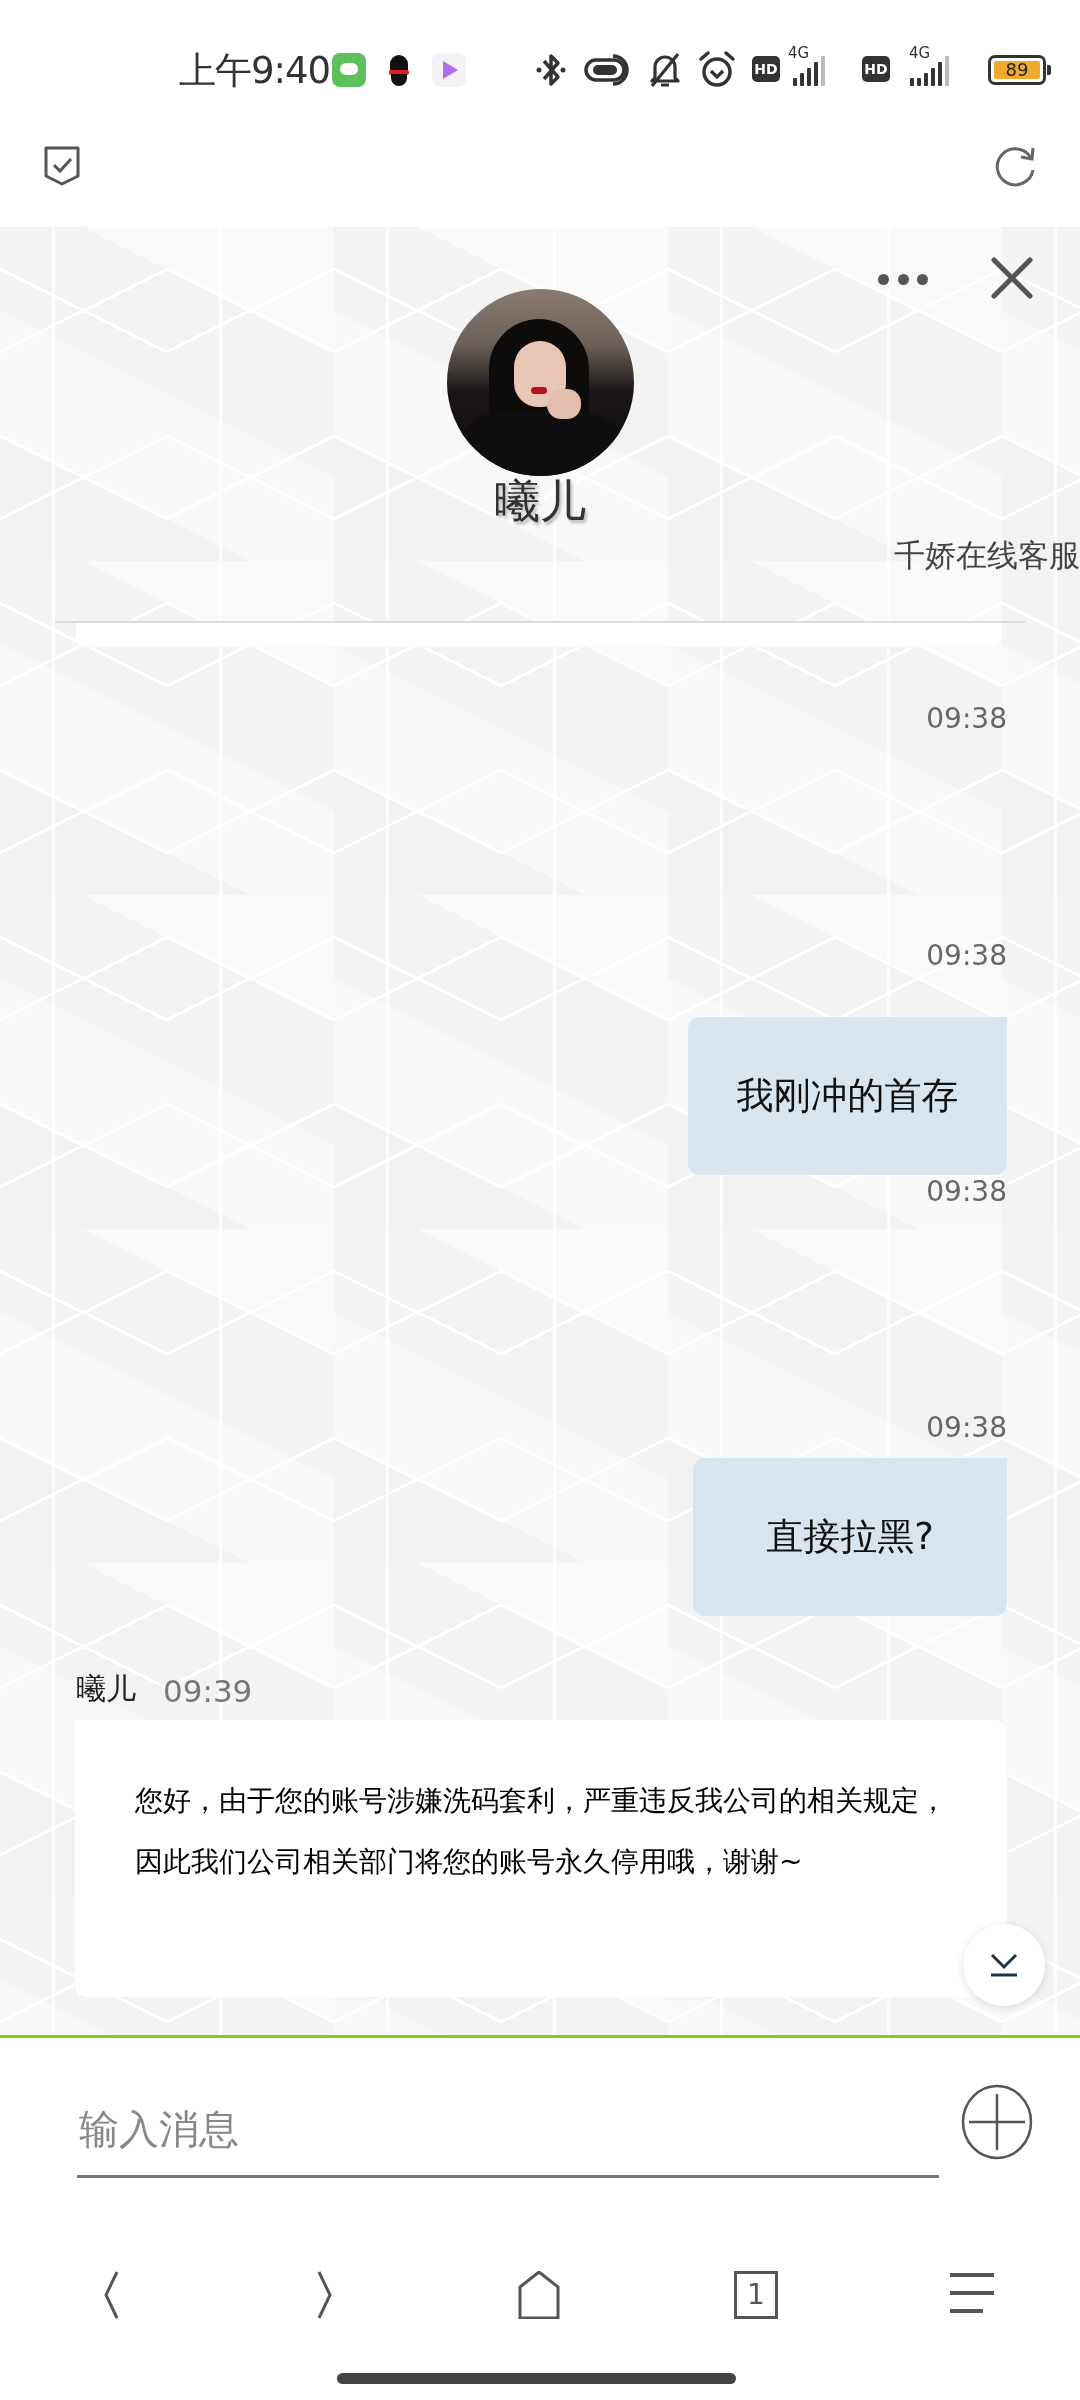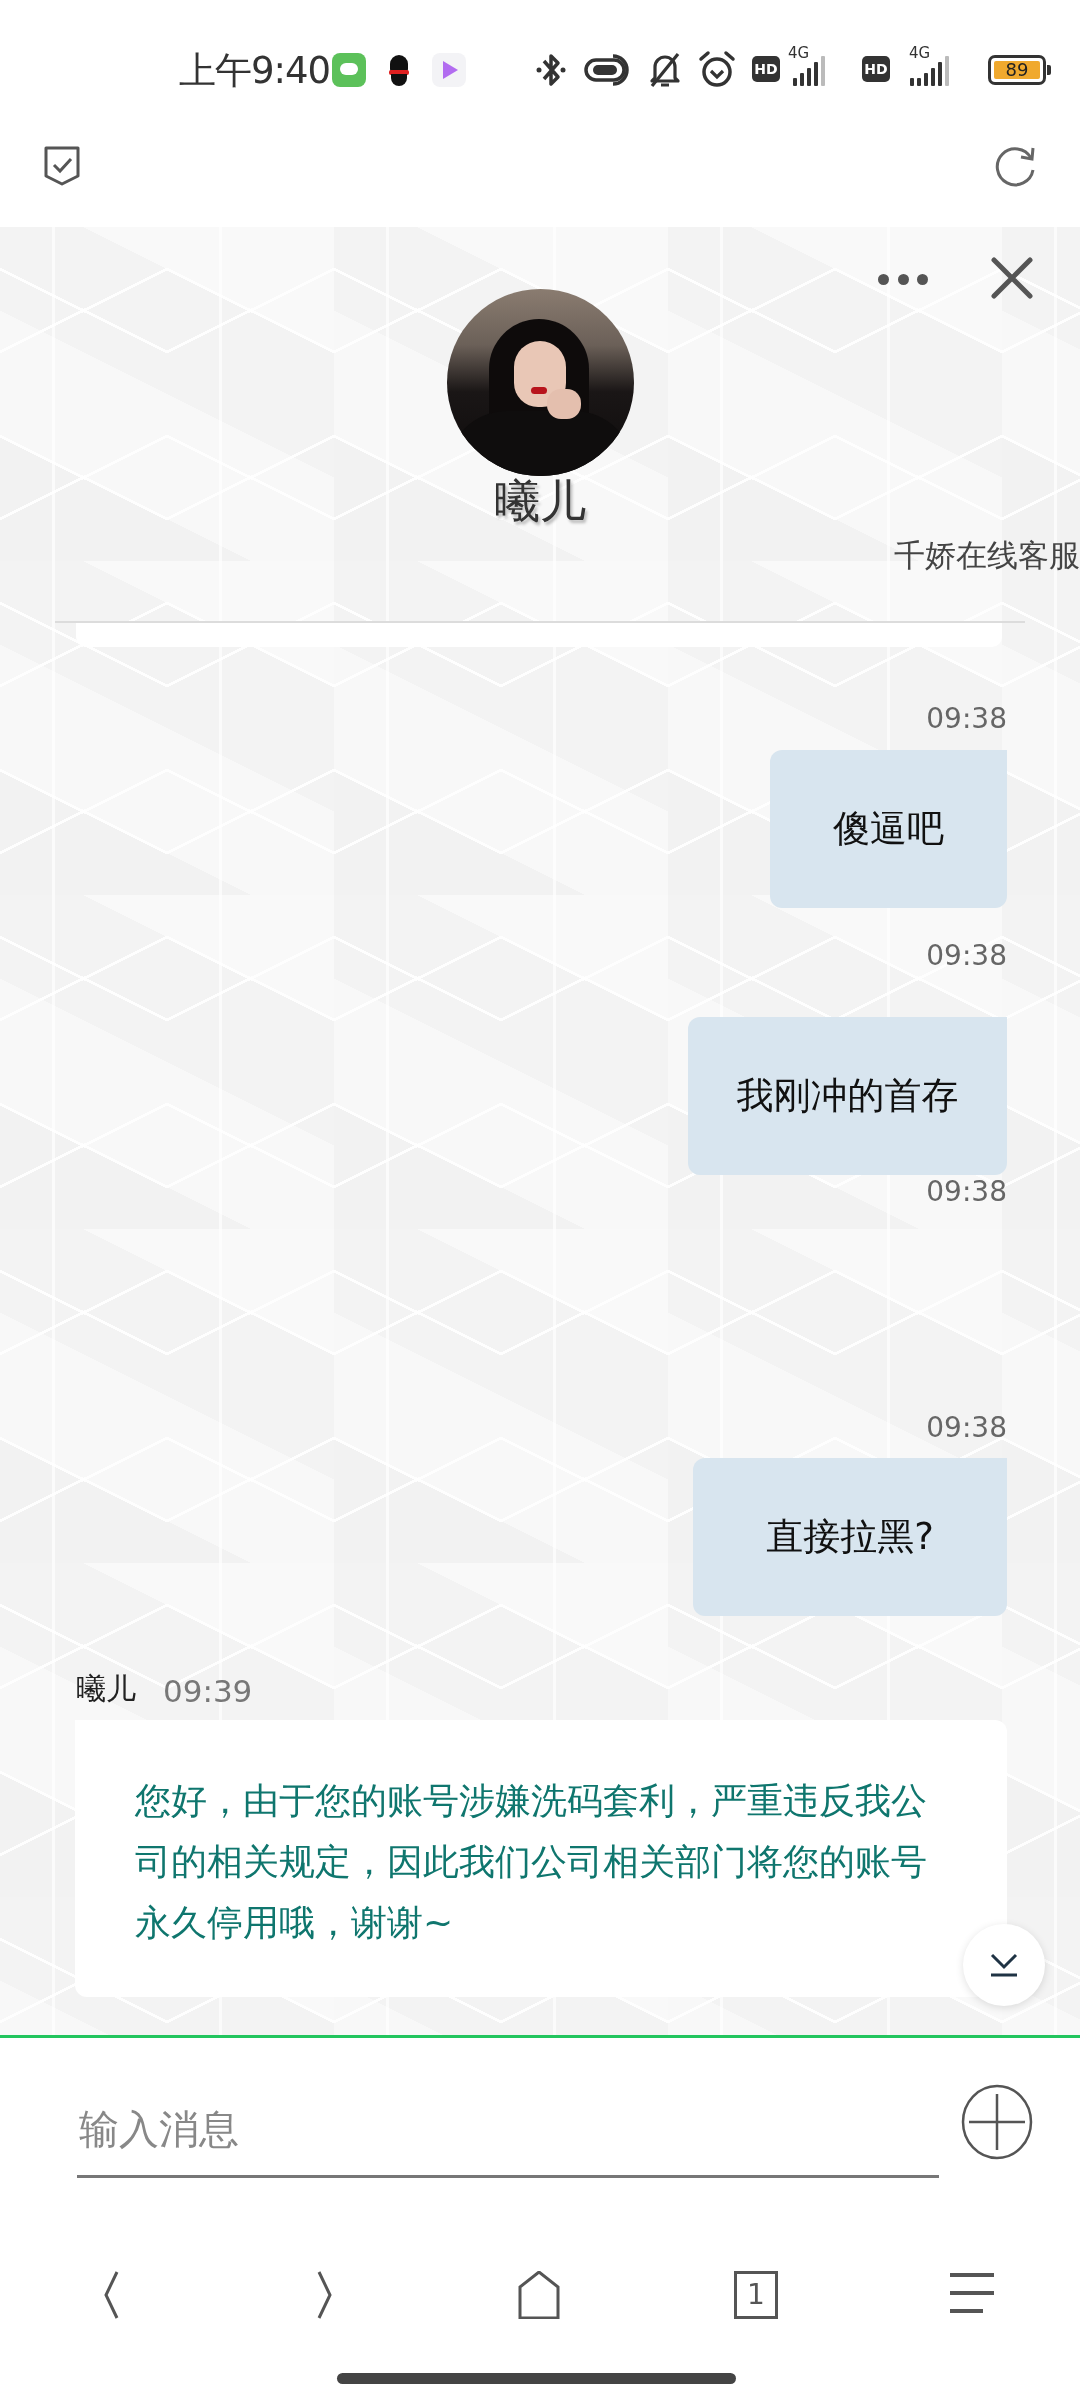--- a/index.html
+++ b/index.html
@@ -68,29 +68,29 @@
 
   .msg-time { position: absolute; right: 73px; font-size: 28px; color: #666; }
   .bubble-out {
     position: absolute; right: 73px; height: 158px; background: #d8e5ef; border-radius: 12px 0 12px 12px;
     font-size: 37px; color: #111; display: flex; align-items: center; justify-content: center; padding: 0 56px; white-space: nowrap;
   }
   .agent-label { position: absolute; left: 76px; top: 1442px; font-size: 30px; color: #222; }
   .agent-time { position: absolute; left: 163px; top: 1446px; font-size: 31px; color: #777; }
   .bubble-in {
     position: absolute; left: 75px; top: 1493px; width: 932px; height: 277px; background: #fff; border-radius: 0 12px 12px 12px;
-    font-size: 36px; color: #0f766e; line-height: 61px; padding: 50px 56px 0 60px;
+    font-size: 28px; color: #000000; line-height: 61px; padding: 50px 56px 0 60px;
   }
   .scroll-bottom-button {
     position: absolute; left: 963px; top: 1697px; width: 82px; height: 82px; border-radius: 50%; background: #fff;
     box-shadow: 0 2px 8px rgba(0,0,0,0.12); display: flex; align-items: center; justify-content: center;
   }
 
   
-  .input-area { position: absolute; left: 0; top: 2035px; width: 1080px; height: 200px; background: #fff; border-top: 3px solid #22c55e; }
+  .input-area { position: absolute; left: 0; top: 2035px; width: 1080px; height: 200px; background: #fff; border-top: 3px solid #84cc16; }
   .message-input {
     position: absolute; left: 77px; top: 45px; width: 862px; height: 95px; border: none; border-bottom: 3px solid #777; outline: none;
     font-family: "DejaVu Sans", "Liberation Sans", sans-serif; font-size: 40px; color: #333; background: transparent; padding-left: 2px;
   }
   .message-input::placeholder { color: #888; }
   .add-button { position: absolute; left: 960px; top: 46px; width: 74px; height: 76px; }
 
   
   .bottom-nav { position: absolute; left: 0; top: 2235px; width: 1080px; height: 120px; background: #fff; }
   .nav-btn { position: absolute; top: 36px; width: 60px; height: 48px; }
@@ -182,21 +182,20 @@
         <i class="lips"></i>
         <i class="hand"></i>
     </div>
   </div>
   <div class="agent-name">曦儿</div>
   <div class="agent-company">千娇在线客服</div>
   <div class="profile-divider"></div>
   <div class="profile-strip"></div>
 
   <div class="msg-time" style="top:475px">09:38</div>
-  <div class="bubble-out" style="top:523px; width:237px">傻逼吧</div>
 
   <div class="msg-time" style="top:712px">09:38</div>
   <div class="bubble-out" style="top:790px; width:319px">我刚冲的首存</div>
 
   <div class="msg-time" style="top:948px">09:38</div>
 
   <div class="msg-time" style="top:1184px">09:38</div>
   <div class="bubble-out" style="top:1231px; width:314px">直接拉黑?</div>
 
   <div class="agent-label">曦儿</div>

